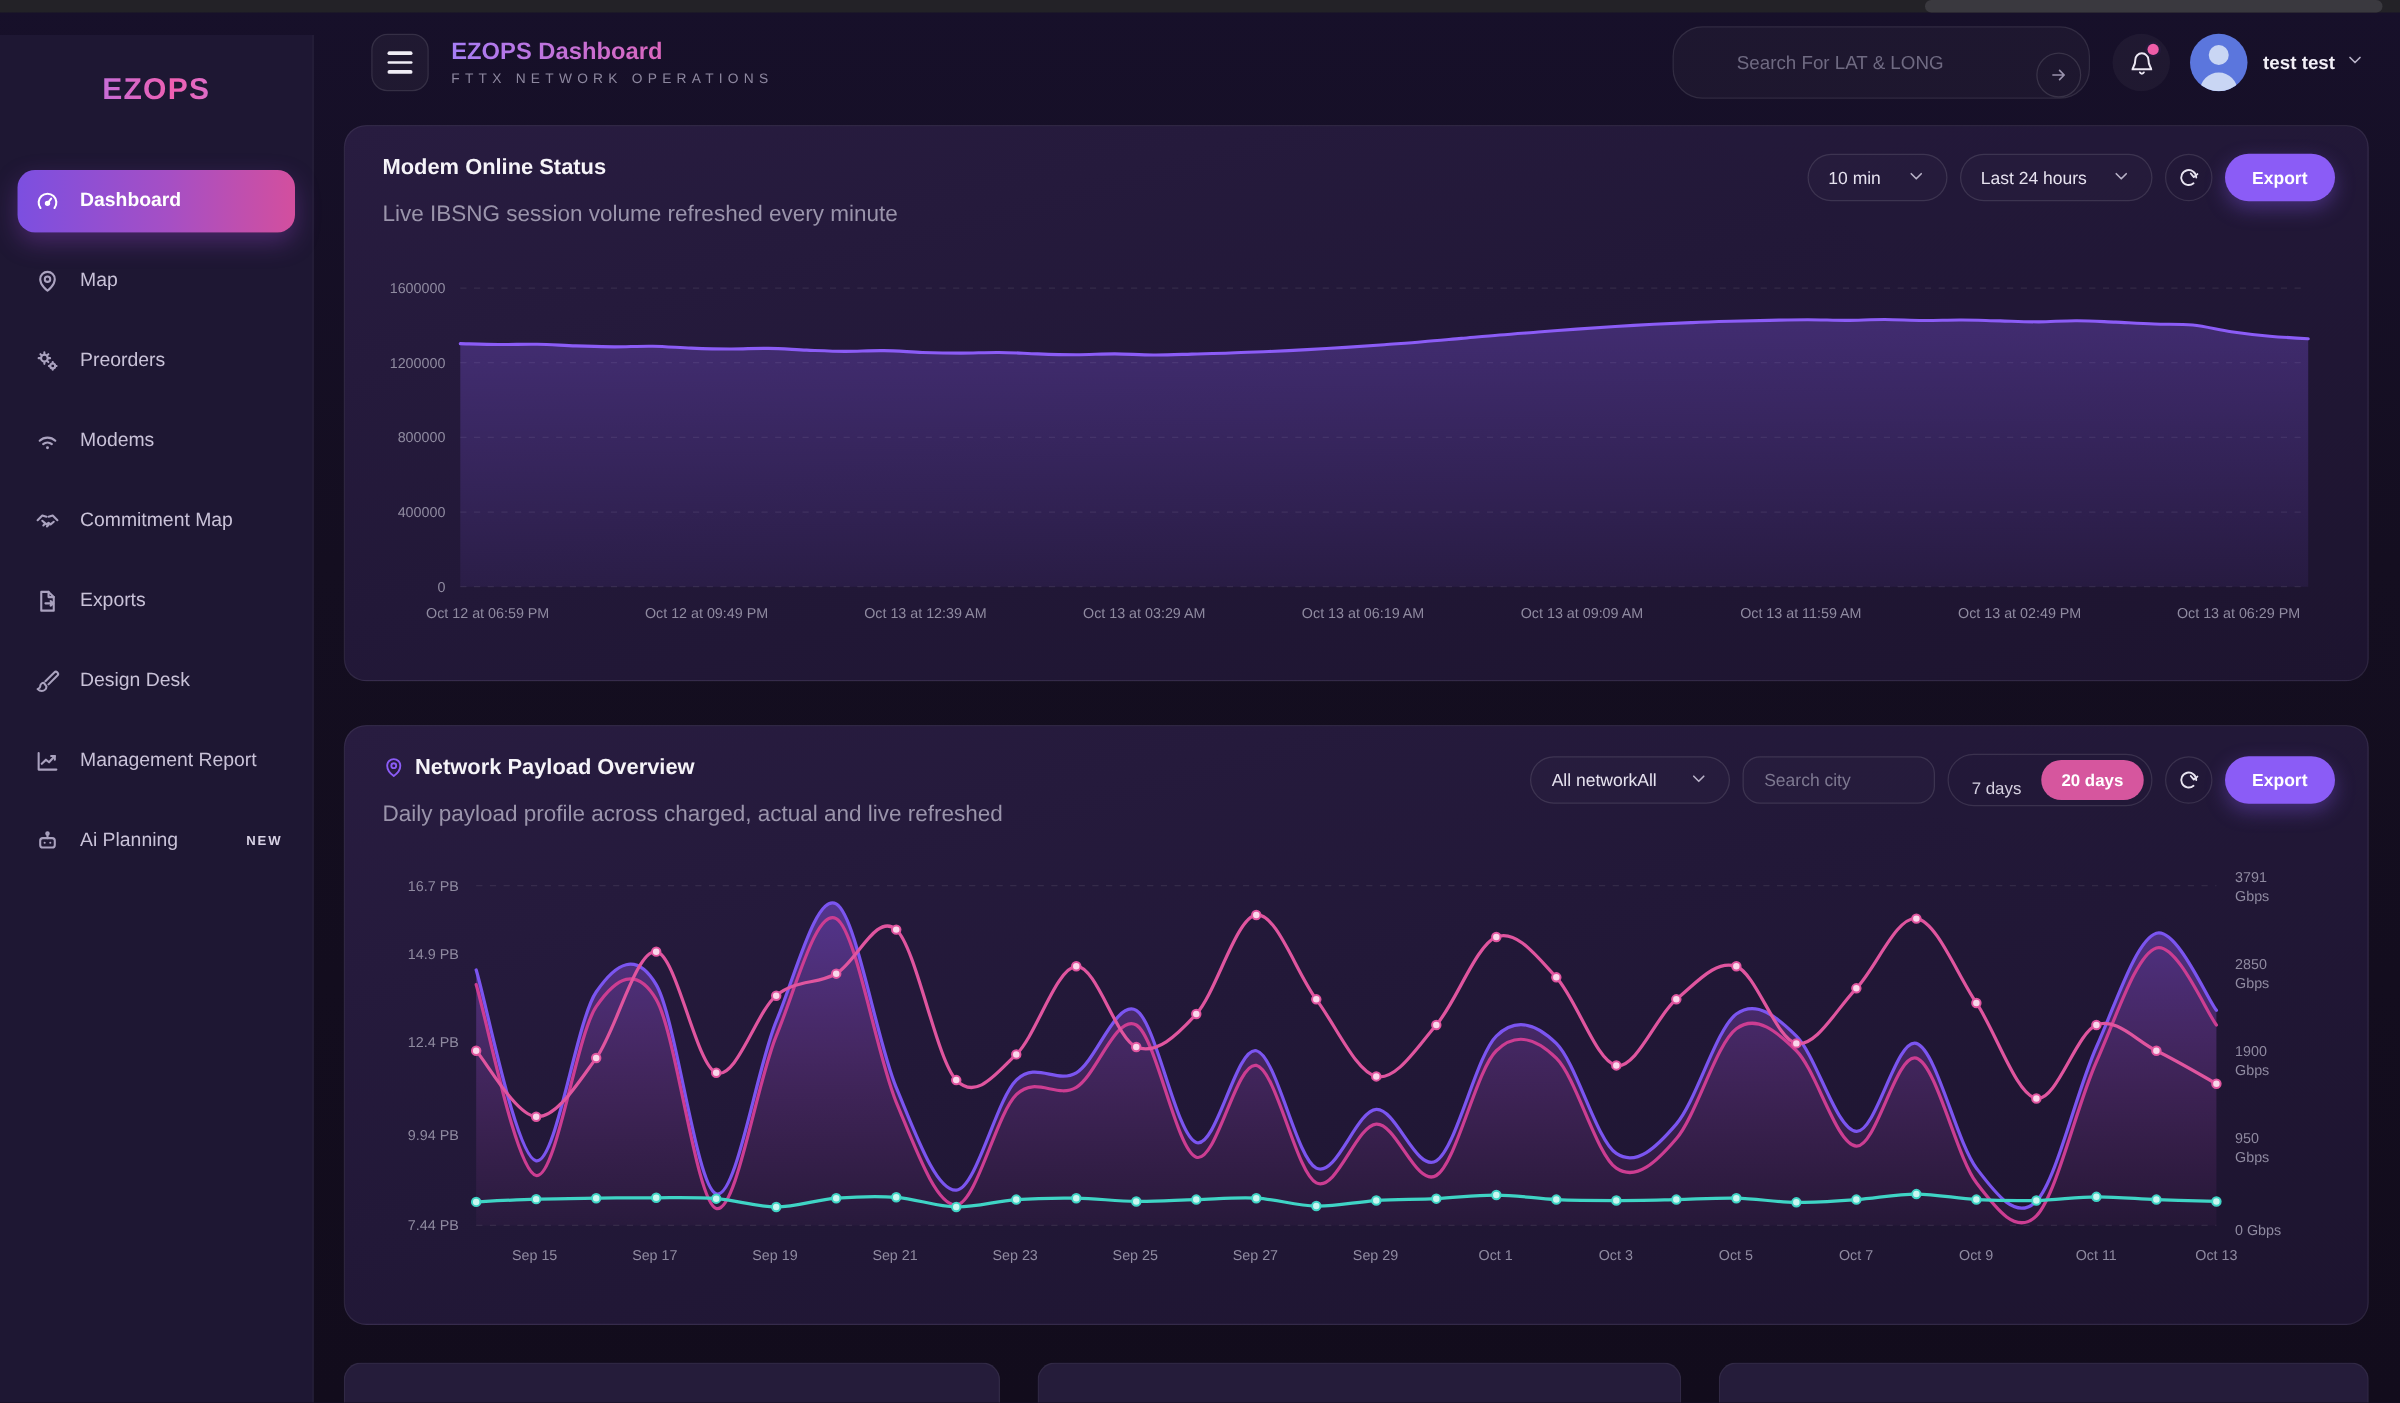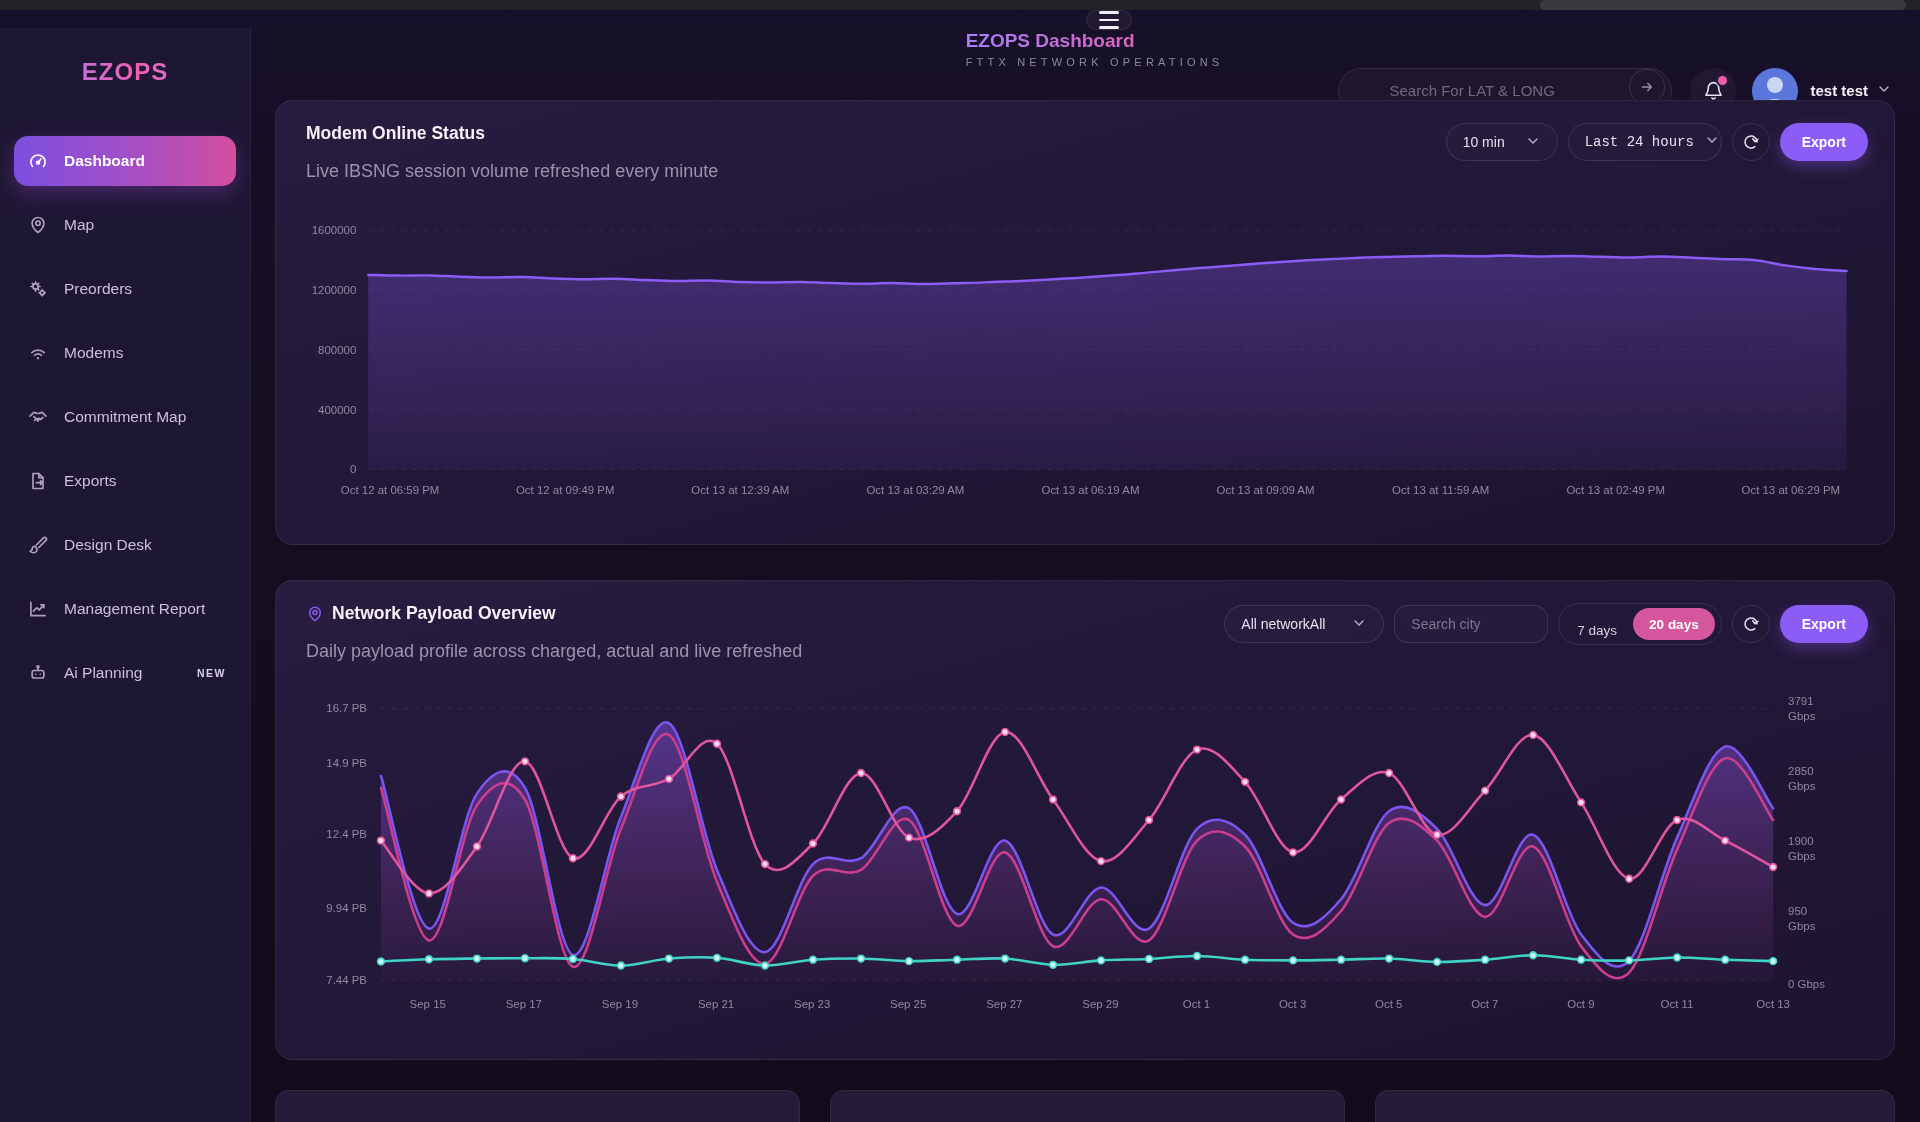--- a/index.html
+++ b/index.html
@@ -24,34 +24,34 @@
     border-radius:14px; color:#c9c2d8; font-size:15.5px; cursor:pointer; }
   .nav-item svg { width:20px; height:20px; stroke:#aaa2bf; fill:none; stroke-width:2;
     stroke-linecap:round; stroke-linejoin:round; flex:0 0 20px; }
   .nav-item .lbl { margin-left:16px; }
   .nav-item.active { background:linear-gradient(90deg,#7c4fe0 0%,#a64fc4 55%,#d34f9e 100%);
     color:#ffffff; font-weight:700; box-shadow:0 8px 20px rgba(150,70,200,0.35); }
   .nav-item.active svg { stroke:#ffffff; }
   .badge-new { margin-left:auto; font-size:10.5px; font-weight:700; letter-spacing:1.5px; color:#d8d2e5; }
 
   
-  .header { position:absolute; left:251px; top:10px; right:0; height:80px; display:flex; align-items:center;flex-direction:column; }
+  .header { position:absolute; left:251px; top:10px; right:0; height:80px; display:flex; align-items:center; }
   .burger { width:46px; height:46px; margin-left:46px; border-radius:13px;
     background:rgba(255,255,255,0.04); border:1px solid rgba(255,255,255,0.10);
     display:flex; flex-direction:column; justify-content:center; align-items:center; gap:5px; cursor:pointer; }
   .burger span { display:block; width:20px; height:2.5px; background:#f0edf6; border-radius:2px; }
   .htitle { margin-left:18px; }
   .htitle .t { font-size:19px; font-weight:700;
     background:linear-gradient(90deg,#a77ef7 0%,#ef5da8 90%);
     -webkit-background-clip:text; background-clip:text; color:transparent; }
   .htitle .s { margin-top:4px; font-size:11px; letter-spacing:4.2px; color:#8d879f; }
   .hright { margin-left:auto; display:flex; align-items:center; margin-right:28px; }
-  .search-pill { position:relative; width:334px; height:46px; border-radius:24px;
+  .search-pill { position:relative; width:334px; height:58px; border-radius:24px;
     background:rgba(255,255,255,0.03); border:1px solid rgba(255,255,255,0.09);
-    display:flex; align-items:flex-start; }
+    display:flex; align-items:flex-end; }
   .search-pill input { flex:1; height:100%; background:transparent; border:none; outline:none;
     padding:0 12px 0 50px; color:#cfc9dd; font-size:15px; font-family:"Liberation Sans",sans-serif; }
   .search-pill input::placeholder { color:#6f6a82; }
   .go-btn { width:36px; height:36px; margin-right:6px; border-radius:50%;
     border:1px solid rgba(255,255,255,0.12); background:transparent; color:#9a93ad;
     display:flex; align-items:center; justify-content:center; cursor:pointer; }
   .bell-btn { position:relative; width:46px; height:46px; margin-left:18px; border-radius:50%;
     background:rgba(255,255,255,0.04); display:flex; align-items:center; justify-content:center; cursor:pointer; }
   .bell-btn svg { width:21px; height:21px; stroke:#ece8f4; fill:none; stroke-width:1.8; stroke-linecap:round; }
   .bell-dot { position:absolute; top:8px; right:9px; width:9px; height:9px; border-radius:50%;
@@ -233,21 +233,21 @@
       <div class="card-title">Modem Online Status</div>
       <div class="card-sub">Live IBSNG session volume refreshed every minute</div>
     </div>
     <div class="controls">
       <div class="pill" style="width:112px; justify-content:space-between;">
         <span>10 min</span>
         <span class="chev-s"><svg viewBox="0 0 24 24">
               <path d="M6 9l6 6 6-6"></path>
             </svg></span>
       </div>
-      <div class="pill" style="width:154px; justify-content:space-between;font-family:Liberation Mono, monospace;">
+      <div class="pill" style="width:154px; justify-content:space-between;">
         <span>Last 24 hours</span>
         <span class="chev-s"><svg viewBox="0 0 24 24">
               <path d="M6 9l6 6 6-6"></path>
             </svg></span>
       </div>
       <button class="icon-btn">
         <svg viewBox="0 0 24 24">
             <path d="M20 12a8 8 0 1 0-2.9 6.2"></path>
             <path d="M20 5v5h-5" transform="rotate(50 17 8)"></path>
           </svg>

